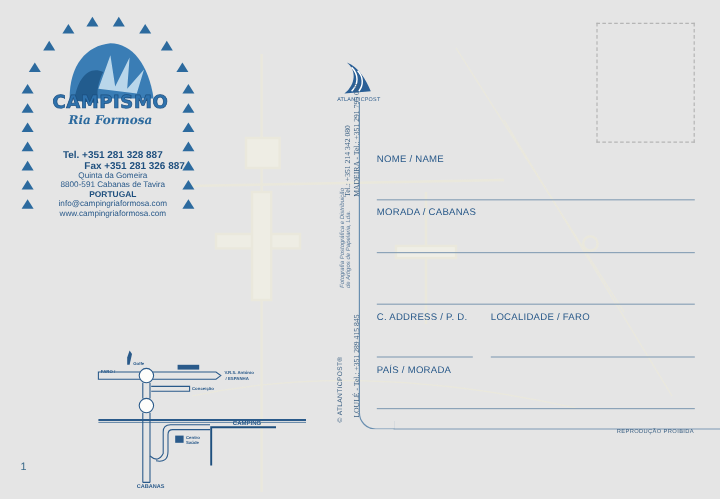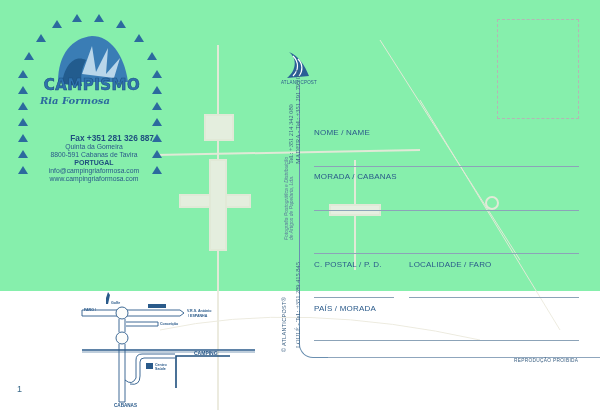--- a/index.html
+++ b/index.html
@@ -1,29 +1,29 @@
 <!DOCTYPE html>
 <html><head>
   <meta charset="utf-8">
   <style>
     * { box-sizing: border-box; margin: 0; padding: 0; }
     html, body { width: 600px; height: 416px; overflow: hidden; background: #ffffff; }
     body { position: relative; font-family: "Liberation Sans", sans-serif; color: #2a5a8a; }
 
-    .card { position: absolute; left: 0; top: 0; width: 600px; height: 291px; background: #86efac; }
+    .card { position: absolute; left: 0; top: 0; width: 600px; height: 416px; background: #e5e5e5; }
 
     
     .ship { position: absolute; left: 0; top: 0; width: 600px; height: 416px; pointer-events: none; }
 
     
     .logo { position: absolute; left: 14px; top: 14px; width: 152px; height: 164px; }
     .tri { position: absolute; width: 0; height: 0; border-left: 5px solid transparent; border-right: 5px solid transparent; border-bottom: 8px solid #2c6a9e; }
     .emblem { position: absolute; left: 38px; top: 10px; width: 80px; height: 70px; }
     .campismo { position: absolute; left: 22px; top: 62px; width: 112px; text-align: center; font-family: "DejaVu Sans", sans-serif; font-weight: bold; font-size: 15px; color: #2e72ad; letter-spacing: 0.5px; -webkit-text-stroke: 0.6px #1c4f80; }
-    .riaformosa { position: absolute; left: 26px; top: 81px; width: 104px; font-family: "DejaVu Serif", serif; font-style: italic; font-weight: bold; font-size: 10px; color: #2c6a9e; }
+    .riaformosa { position: absolute; left: 26px; top: 81px; width: 104px; text-align: center; font-family: "DejaVu Serif", serif; font-style: italic; font-weight: bold; font-size: 10px; color: #2c6a9e; }
     .algarve { position: absolute; left: 26px; top: 92px; width: 104px; text-align: center; font-size: 15px; font-weight: bold; color: #2e72ad; }
     .info { position: absolute; left: 20px; width: 120px; text-align: center; color: #2a5a8a; white-space: nowrap; }
     .tel { top: 110px; font-size: 8.3px; font-weight: bold; color: #1e4f7e; }
     .fax { top: 119px; font-size: 8.3px; font-weight: bold; color: #1e4f7e; text-align: right; }
     .addr1 { top: 129px; font-size: 6.8px; }
     .addr2 { top: 137px; font-size: 6.8px; }
     .country { top: 145px; font-size: 7px; font-weight: bold; color: #1e4f7e; }
     .email { top: 153px; font-size: 6.8px; }
     .web { top: 161px; font-size: 6.8px; }
 
@@ -102,20 +102,21 @@
     <div class="tri" style="left:138px;top:152px;"></div>
 
     <svg class="emblem" viewBox="0 0 80 70">
       <path d="M6 58 C 6 30, 20 14, 40 12 C 58 12, 72 30, 76 58 Z" fill="#3a7db5"></path>
       <path d="M30 50 L 40 22 L 44 48 L 56 24 L 54 50 L 68 34 L 62 54 Z" fill="#b9d6ea"></path>
       <path d="M10 60 C 12 42, 22 30, 34 36 C 30 44, 28 52, 30 62 Z" fill="#225c8e"></path>
     </svg>
 
     <div class="campismo">CAMPISMO</div>
     <div class="riaformosa">Ria Formosa</div>
+    <div class="info tel">Tel. +351 281 328 887</div>
     <div class="info fax">Fax +351 281 326 887</div>
     <div class="info addr1">Quinta da Gomeira</div>
     <div class="info addr2">8800-591 Cabanas de Tavira</div>
     <div class="info country">PORTUGAL</div>
     <div class="info email">info@campingriaformosa.com</div>
     <div class="info web">www.campingriaformosa.com</div>
   </div>
 
   <svg class="ap-logo" viewBox="0 0 30 30">
     <path d="M6 2 C 14 8, 14 20, 4 28 L 26 26 C 22 16, 16 6, 6 2 Z" fill="#2a5f96"></path>
@@ -137,21 +138,21 @@
 
   <div class="stamp"></div>
 
   <div class="label" style="left:314px;top:128px;">NOME / NAME</div>
   <div class="line" style="left:314px;top:166px;width:265px;"></div>
 
   <div class="label" style="left:314px;top:172px;">MORADA / CABANAS</div>
   <div class="line" style="left:314px;top:210px;width:265px;"></div>
   <div class="line" style="left:314px;top:253px;width:265px;"></div>
 
-  <div class="label" style="left:314px;top:260px;">C. POSTAL / P. D.</div>
+  <div class="label" style="left:314px;top:260px;">C. ADDRESS / P. D.</div>
   <div class="label" style="left:409px;top:260px;">LOCALIDADE / FARO</div>
   <div class="line" style="left:314px;top:297px;width:80px;"></div>
   <div class="line" style="left:409px;top:297px;width:170px;"></div>
 
   <div class="label" style="left:314px;top:304px;">PAÍS / MORADA</div>
   <div class="line" style="left:314px;top:340px;width:265px;"></div>
 
   <div class="repro">REPRODUÇÃO PROIBIDA</div>
   <div class="page-num">1</div>
 

